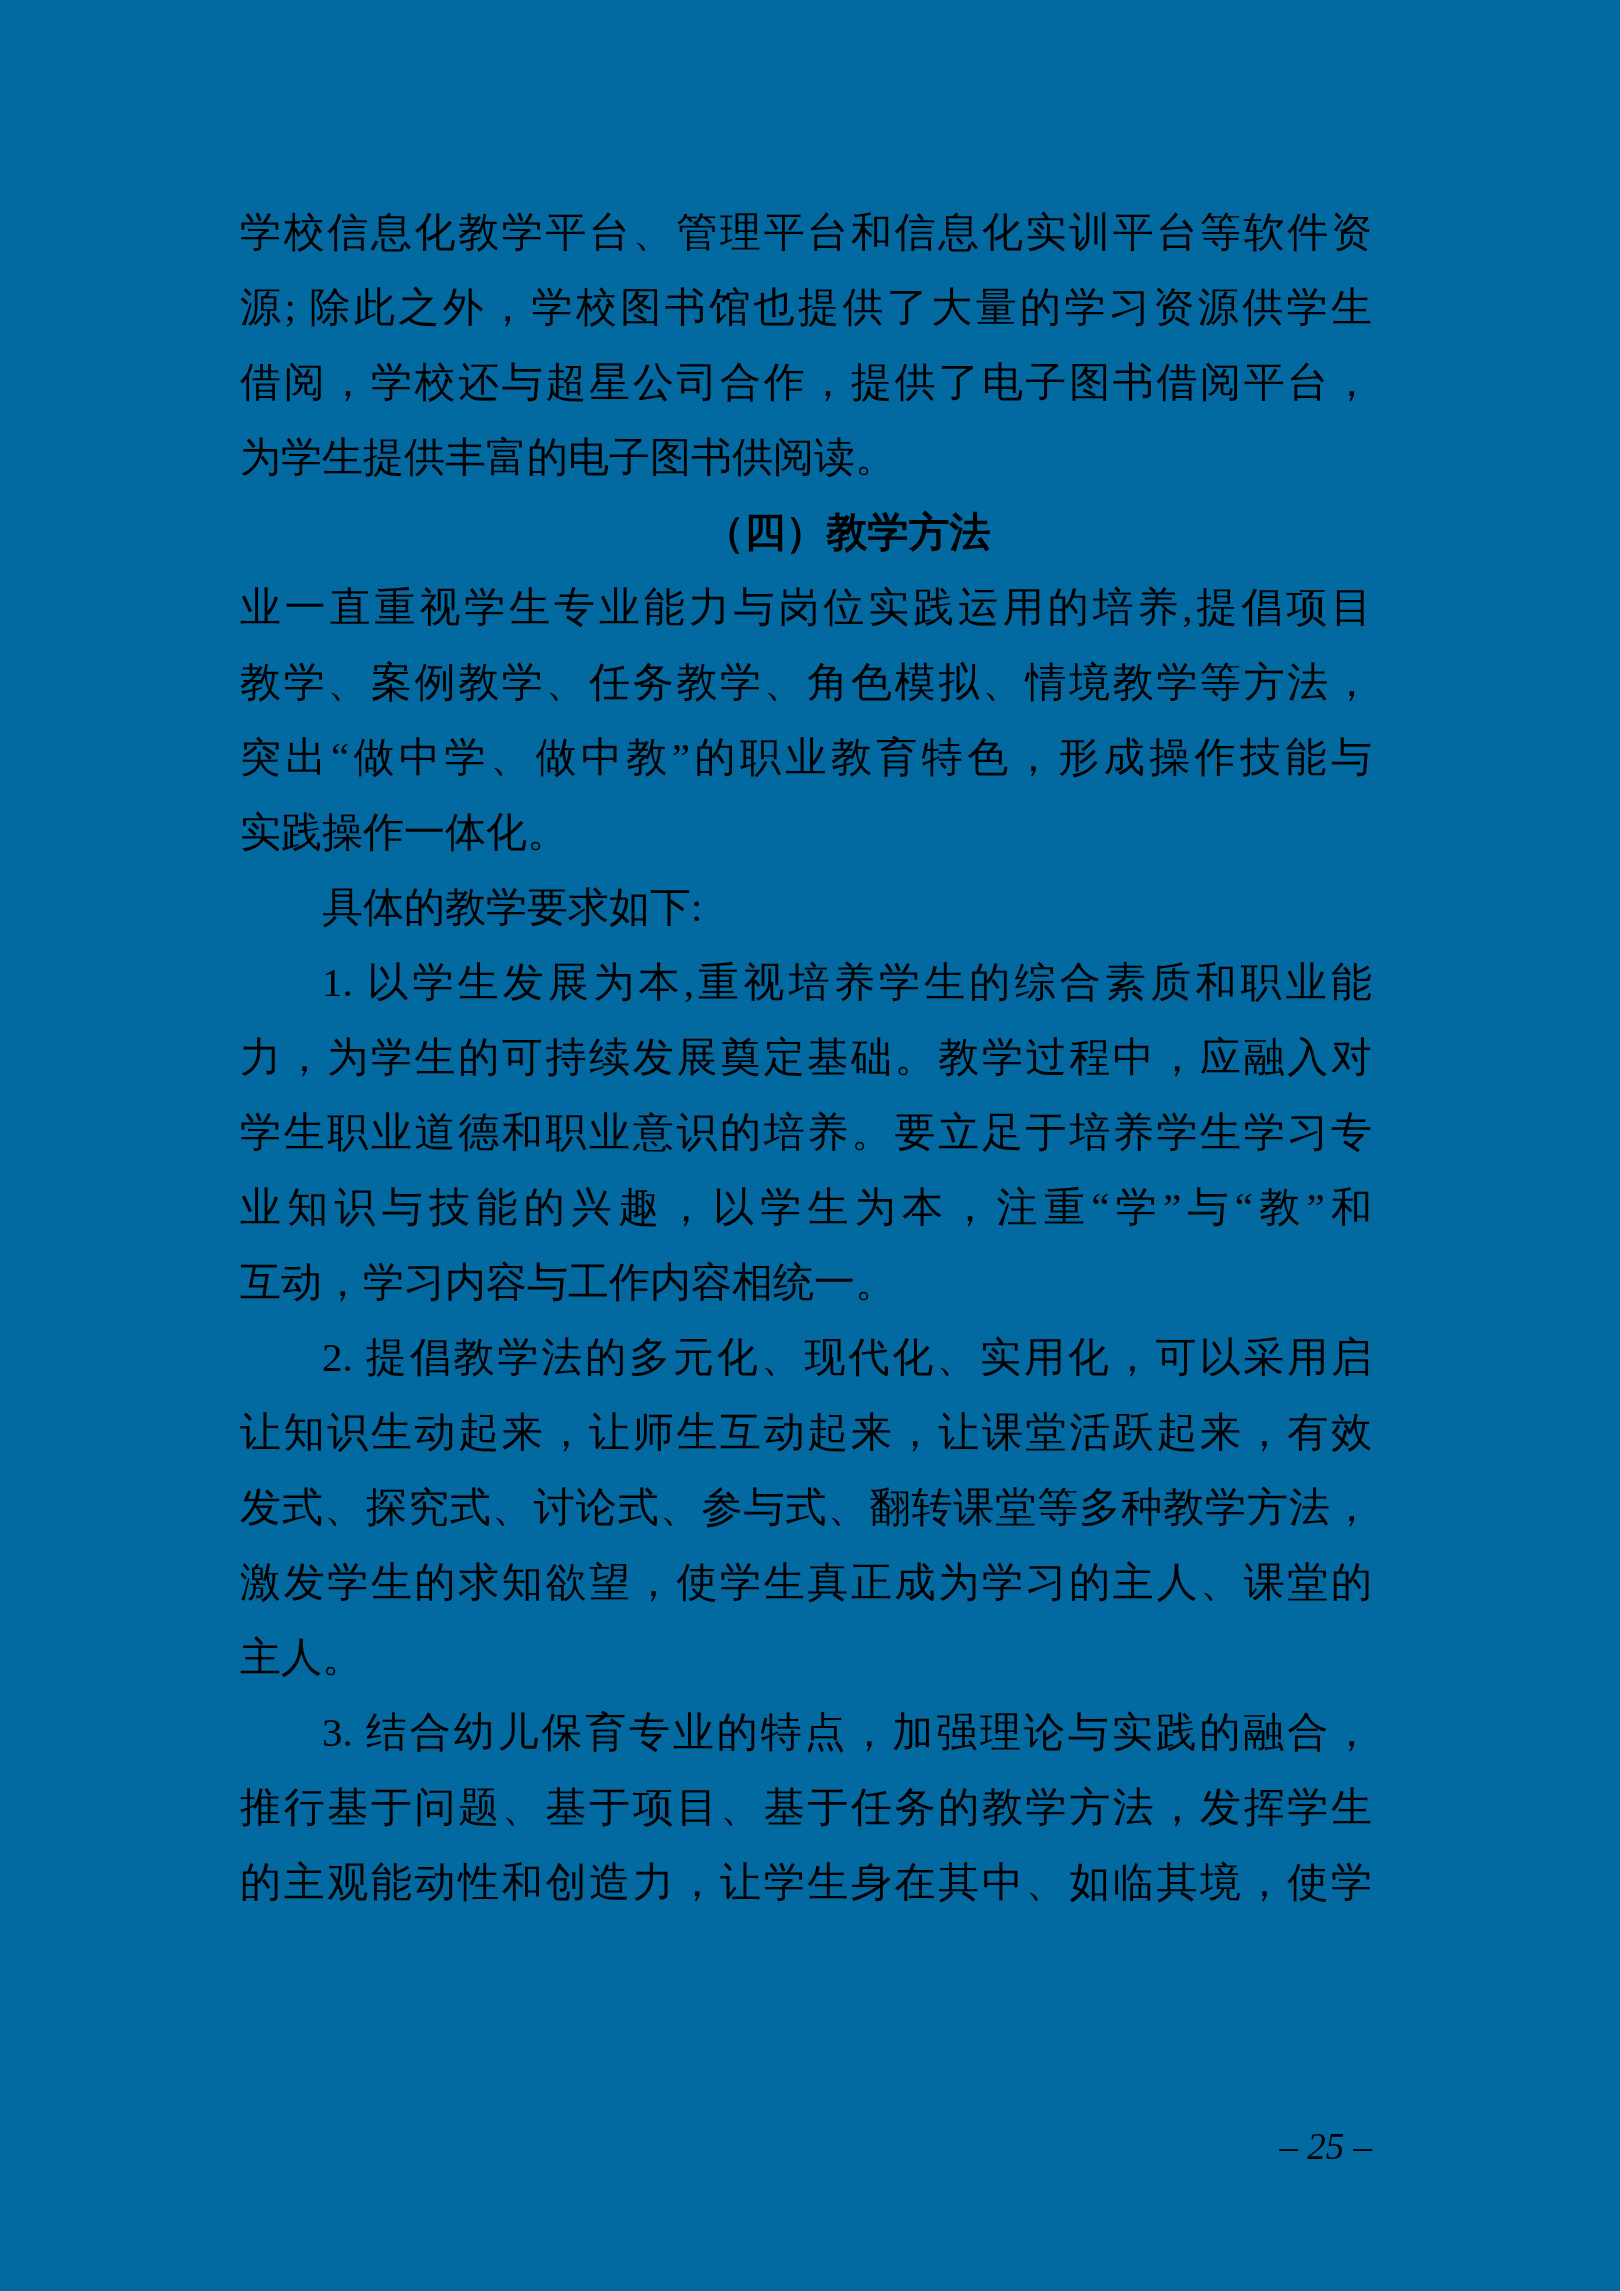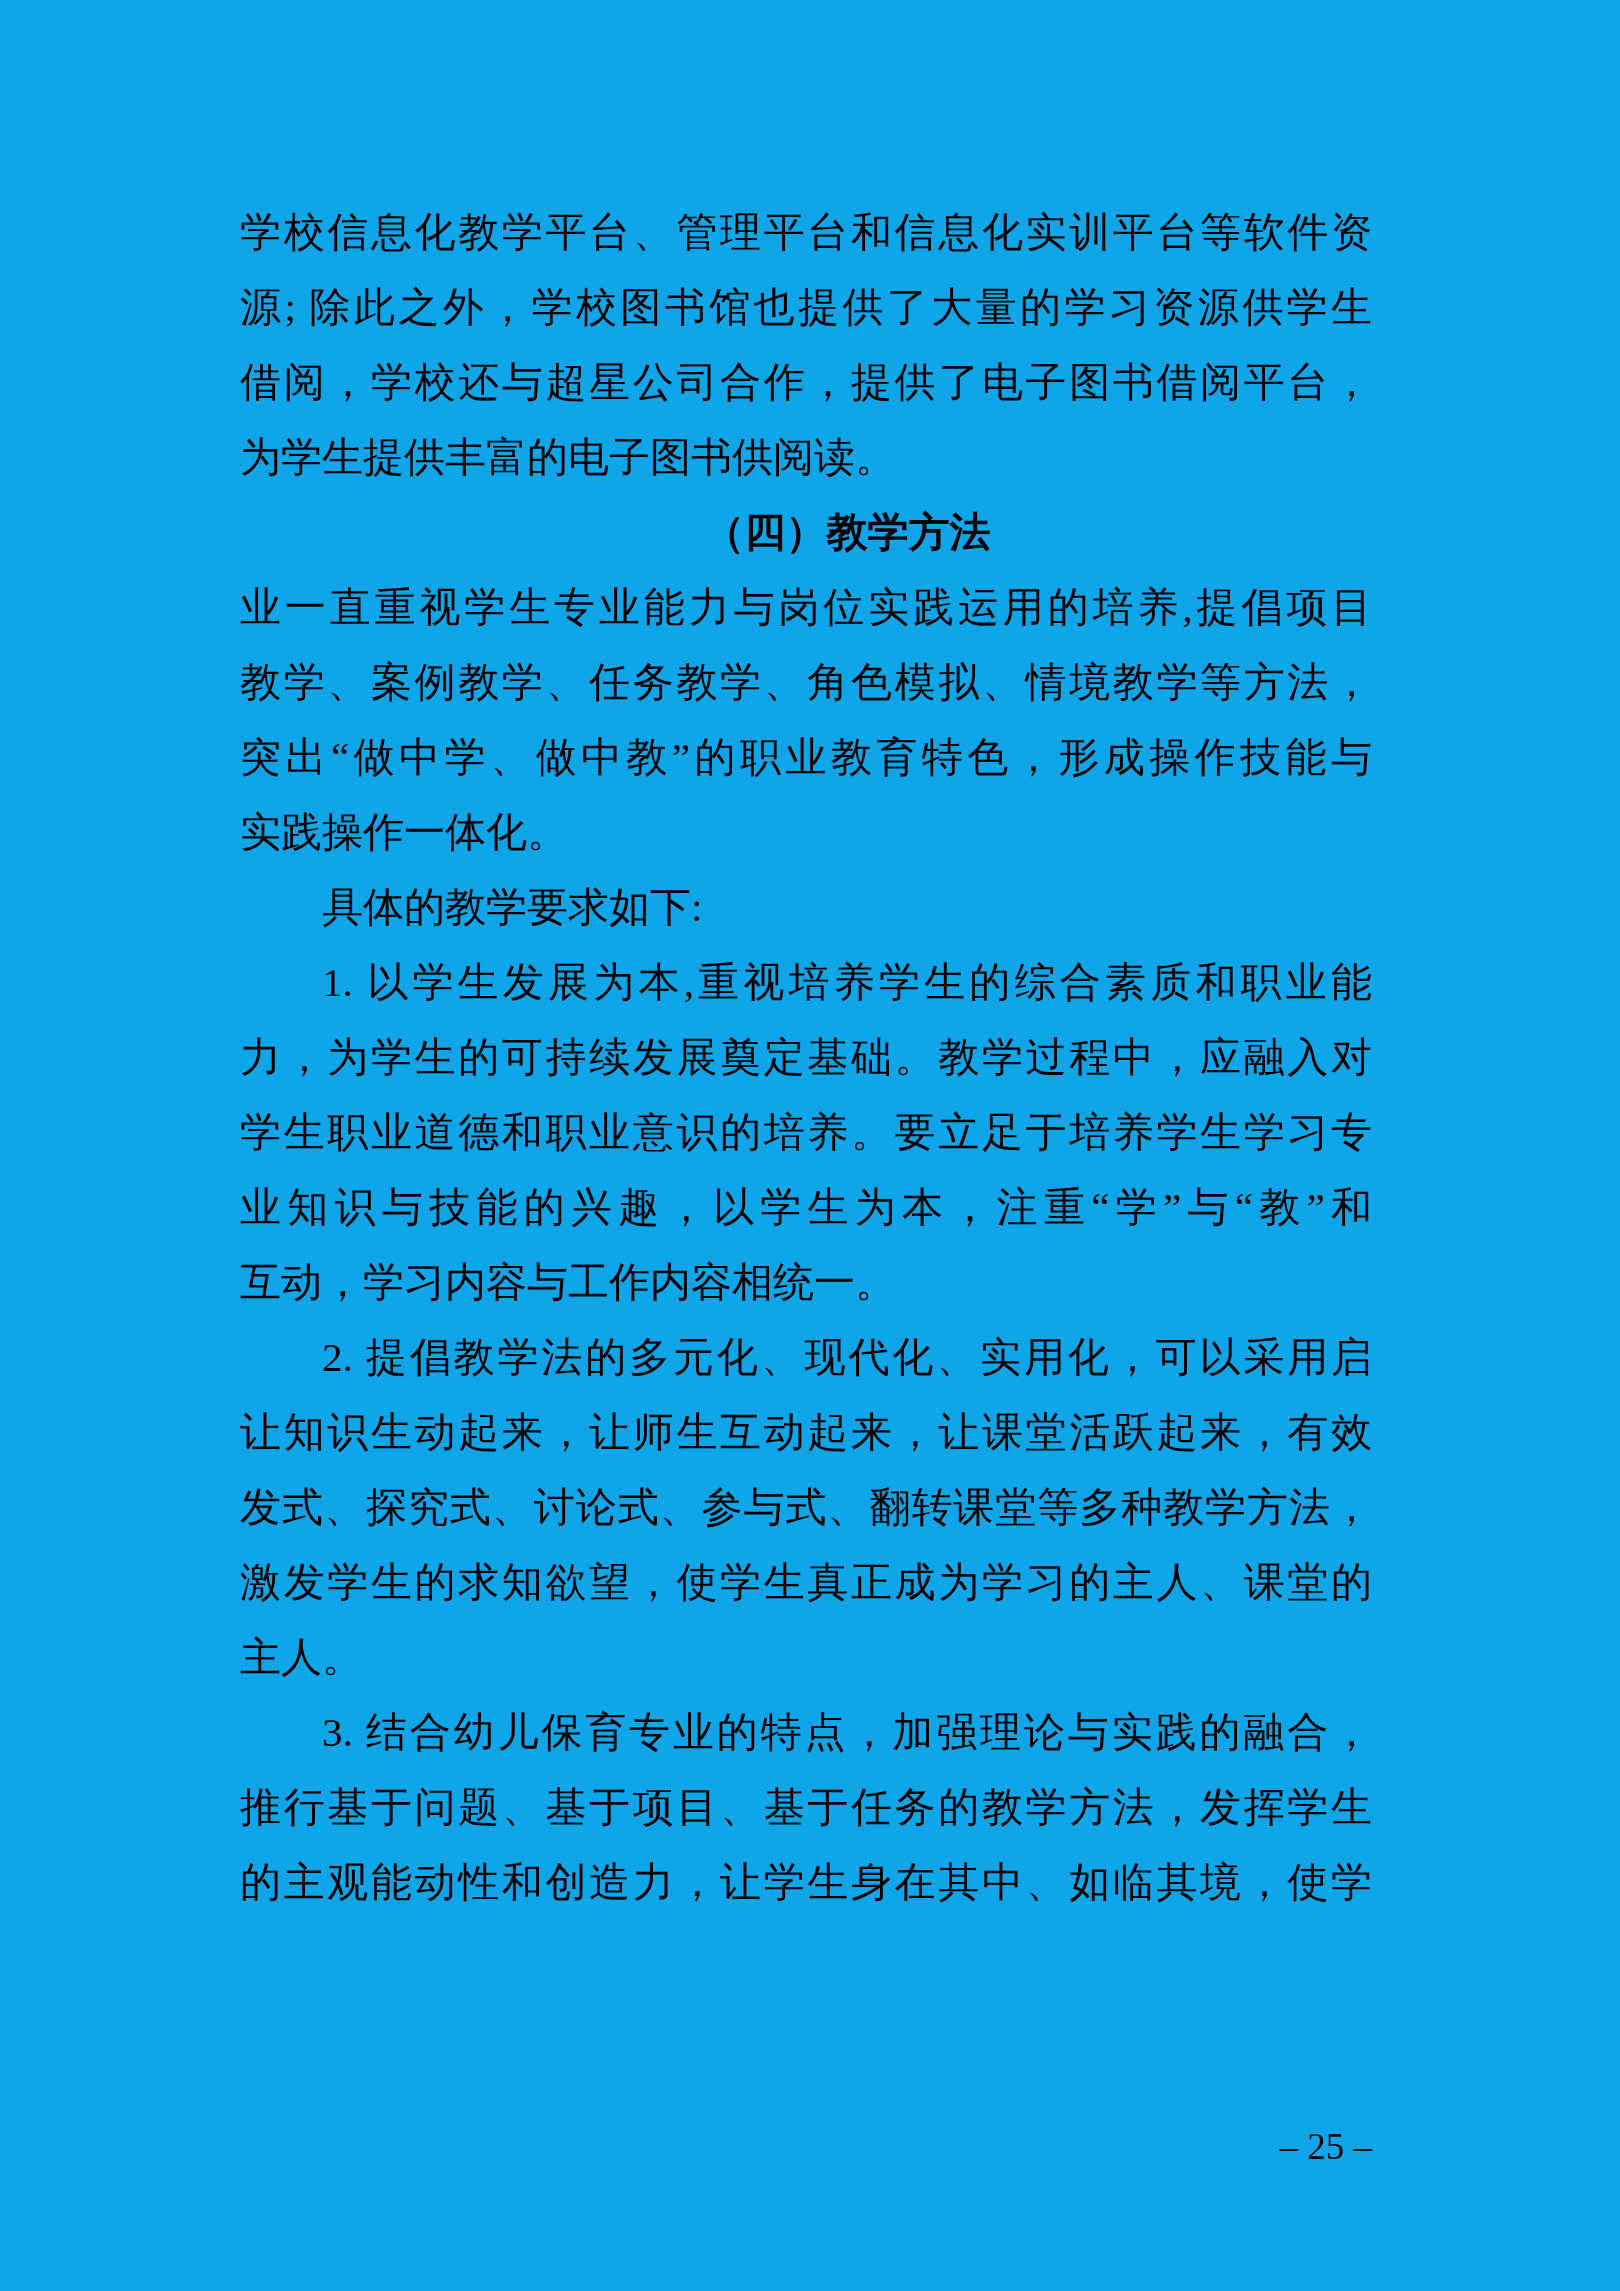--- a/index.html
+++ b/index.html
@@ -4,21 +4,21 @@
   <style>
     html, body {
       margin: 0;
       padding: 0;
       background: #ffffff;
     }
     .page {
       position: relative;
       width: 1620px;
       height: 2292px;
-      background: #0ea5e9;
+      background: #0369a1;
       font-family: "Liberation Serif", "DejaVu Serif", serif;
       color: #000000;
       overflow: hidden;
     }
     .doc-body {
       position: absolute;
       left: 240px;
       top: 195px;
       width: 1132px;
     }
@@ -45,20 +45,21 @@
     }
     .footer {
       position: absolute;
       left: 240px;
       top: 2117px;
       width: 1132px;
       height: 59px;
       line-height: 59px;
       font-size: 37px;
       text-align: right;
+      font-style: italic;
     }
   </style>
 </head>
 <body>
 
 <div class="page">
   <div class="doc-body">
     <div class="line jf">学校信息化教学平台、管理平台和信息化实训平台等软件资</div>
     <div class="line jf">源; 除此之外，学校图书馆也提供了大量的学习资源供学生</div>
     <div class="line jf">借阅，学校还与超星公司合作，提供了电子图书借阅平台，</div>

